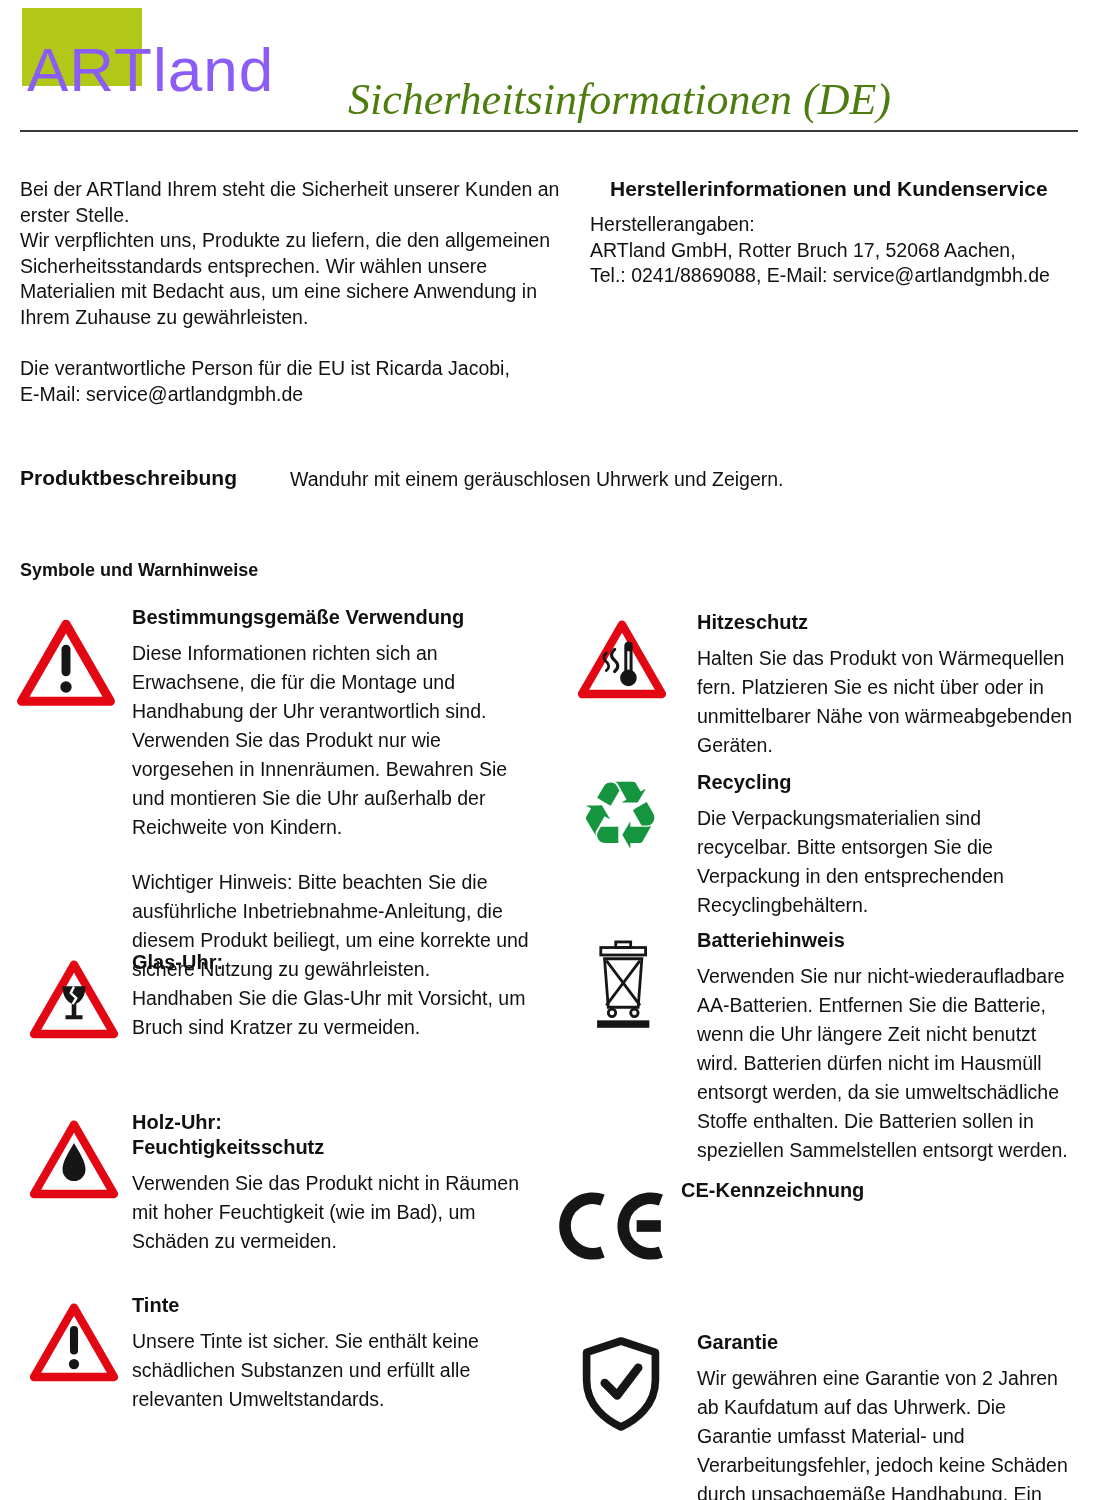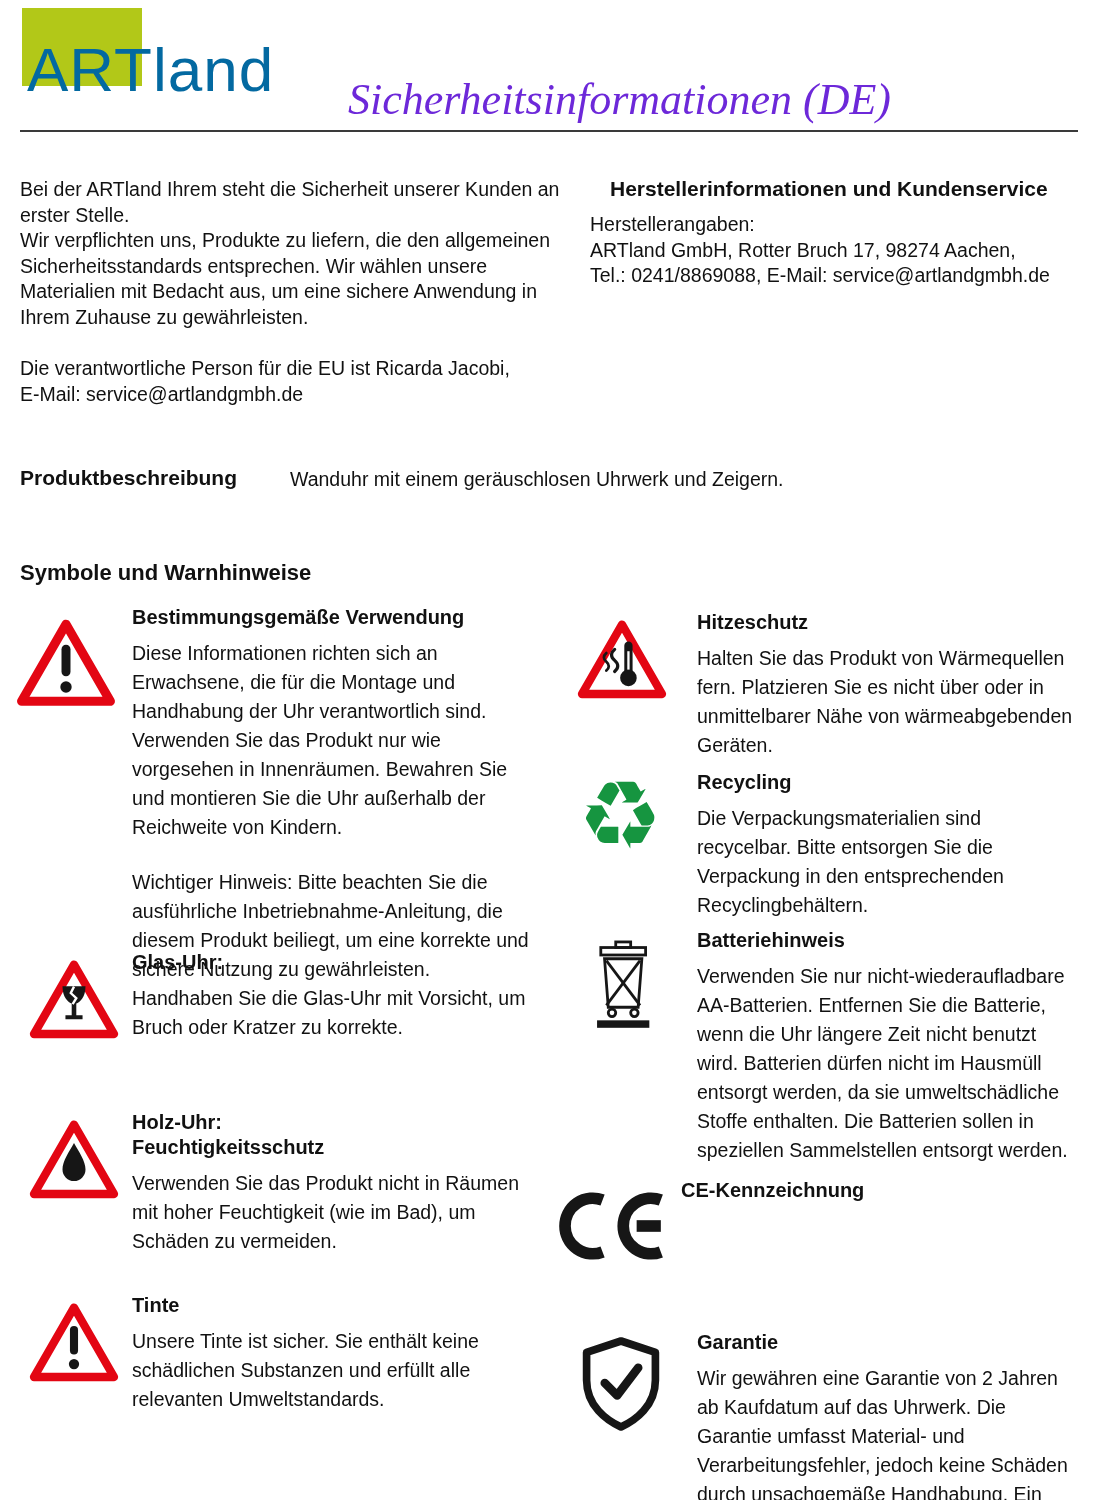--- a/index.html
+++ b/index.html
@@ -1,39 +1,39 @@
 <!DOCTYPE html>
 <html><head>
 <meta charset="utf-8">
 <style>
   html,body{margin:0;padding:0;background:#fff;}
   .page{position:relative;width:1095px;height:1500px;background:#fff;
         font-family:"Liberation Sans",sans-serif;color:#111;overflow:hidden;}
 
   
   .logo-square{position:absolute;left:22px;top:8px;width:120px;height:78px;background:#b2c818;}
-  .logo-text{position:absolute;left:27px;top:34px;font-size:62px;color:#0369a1;
+  .logo-text{position:absolute;left:27px;top:34px;font-size:62px;color:#8b5cf6;
              letter-spacing:1px;white-space:nowrap;}
   .doc-title{position:absolute;left:348px;top:74px;font-family:"Liberation Serif",serif;
-             font-style:italic;font-size:44px;color:#6d28d9;white-space:nowrap;}
+             font-style:italic;font-size:44px;color:#4d7c0f;white-space:nowrap;}
   .header-rule{position:absolute;left:20px;top:130px;width:1058px;height:2px;background:#3a3a3a;}
 
   
   .intro{position:absolute;left:20px;top:177px;width:552px;font-size:19.5px;line-height:25.5px;}
   .intro .gap{margin-top:26px;}
   .manu{position:absolute;left:590px;top:177px;width:488px;}
   .manu-heading{font-size:21px;font-weight:bold;margin-bottom:11px;margin-left:20px;}
   .manu-line{font-size:19.5px;line-height:25.5px;}
 
   
   .product{position:absolute;left:20px;top:466px;display:flex;width:1050px;}
   .product-label{font-size:21px;font-weight:bold;flex:0 0 270px;}
   .product-text{font-size:19.5px;padding-top:2px;}
 
-  .symbols-heading{position:absolute;left:20px;top:560px;font-size:22px;font-weight:bold;}
+  .symbols-heading{position:absolute;left:20px;top:560px;font-size:18px;font-weight:bold;}
 
   
   .item{position:absolute;display:flex;}
   .icon-box-l{flex:0 0 117px;}
   .icon-box-r{flex:0 0 125px;}
   .text-box{flex:1;}
   .item-heading{font-size:20px;font-weight:bold;line-height:25px;margin-bottom:9px;}
   .item-body{font-size:19.5px;line-height:29px;}
   .note{margin-top:26px;}
   .bold{font-weight:normal;}
@@ -98,21 +98,21 @@
   <div class="intro">
     <div>Bei der ARTland Ihrem steht die Sicherheit unserer Kunden an erster Stelle.</div>
     <div>Wir verpflichten uns, Produkte zu liefern, die den allgemeinen Sicherheitsstandards entsprechen. Wir wählen unsere Materialien mit Bedacht aus, um eine sichere Anwendung in Ihrem Zuhause zu gewährleisten.</div>
     <div class="gap">Die verantwortliche Person für die EU ist Ricarda Jacobi,</div>
     <div>E-Mail: service@artlandgmbh.de</div>
   </div>
 
   <div class="manu">
     <div class="manu-heading">Herstellerinformationen und Kundenservice</div>
     <div class="manu-line">Herstellerangaben:</div>
-    <div class="manu-line">ARTland GmbH, Rotter Bruch 17, 98274 Aachen,</div>
+    <div class="manu-line">ARTland GmbH, Rotter Bruch 17, 52068 Aachen,</div>
     <div class="manu-line">Tel.: 0241/8869088, E-Mail: service@artlandgmbh.de</div>
   </div>
 
   <div class="product">
     <div class="product-label">Produktbeschreibung</div>
     <div class="product-text">Wanduhr mit einem geräuschlosen Uhrwerk und Zeigern.</div>
   </div>
 
   <div class="symbols-heading">Symbole und Warnhinweise</div>
 
@@ -134,21 +134,21 @@
     <div class="icon-box-l">
       <svg class="tri-small" viewBox="0 0 100 90" width="92" height="83">
         <use href="#g-tri"></use>
           <use href="#g-glass"></use>
       </svg>
     </div>
     <div class="text-box">
       <div class="item-heading">
         <div>Glas-Uhr:</div>
       </div>
-      <div class="item-body">Handhaben Sie die Glas-Uhr mit Vorsicht, um Bruch oder Kratzer zu korrekte.</div>
+      <div class="item-body">Handhaben Sie die Glas-Uhr mit Vorsicht, um Bruch sind Kratzer zu vermeiden.</div>
     </div>
   </div>
 
   <div class="item" id="item-l3">
     <div class="icon-box-l">
       <svg class="tri-small" viewBox="0 0 100 90" width="92" height="83">
         <use href="#g-tri"></use>
           <use href="#g-drop"></use>
       </svg>
     </div>

